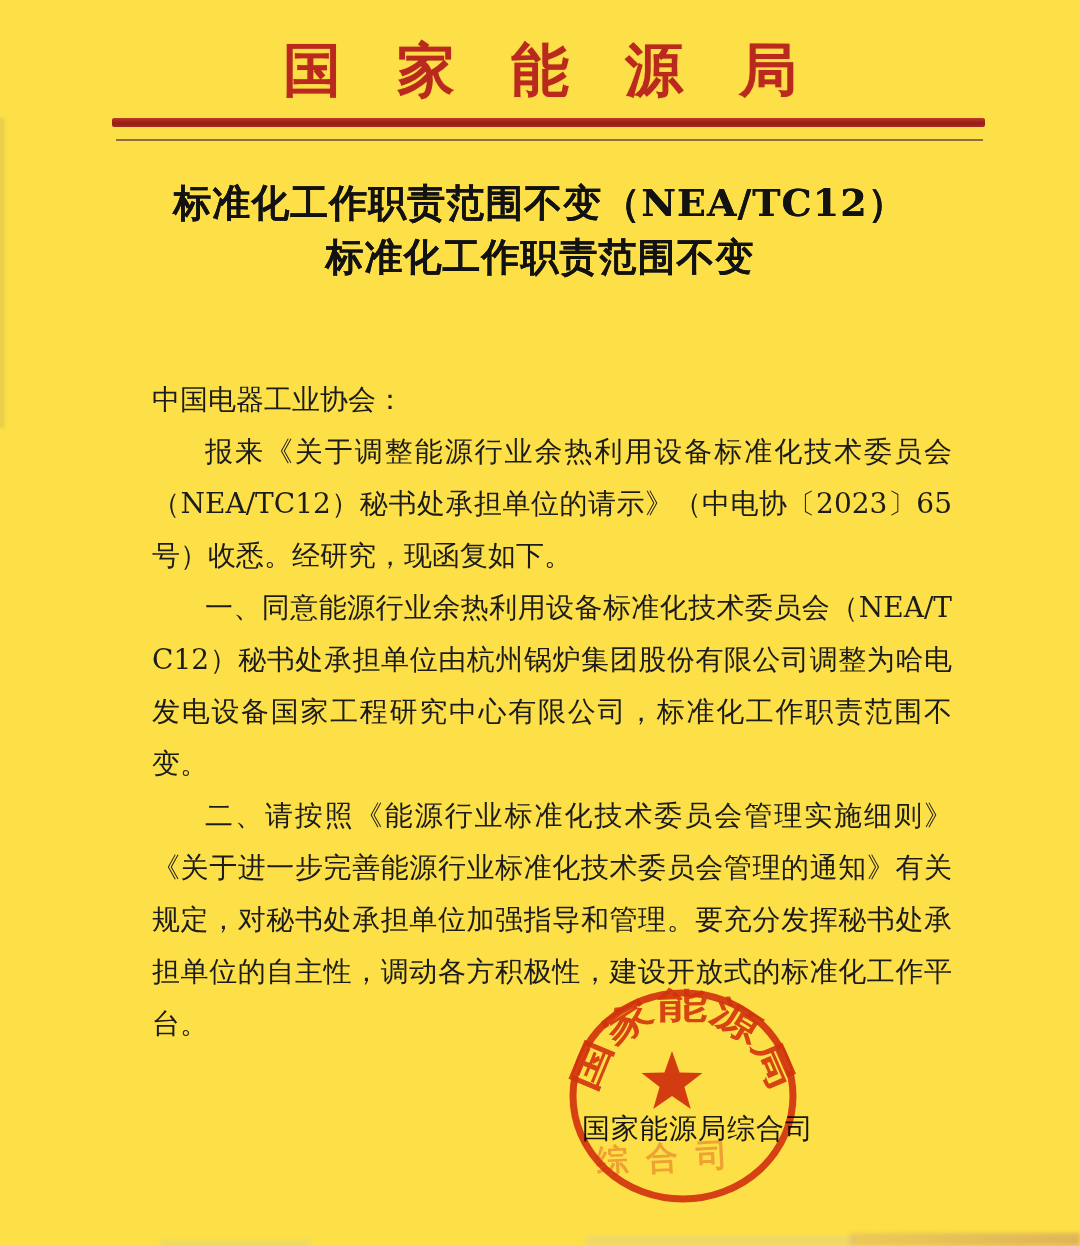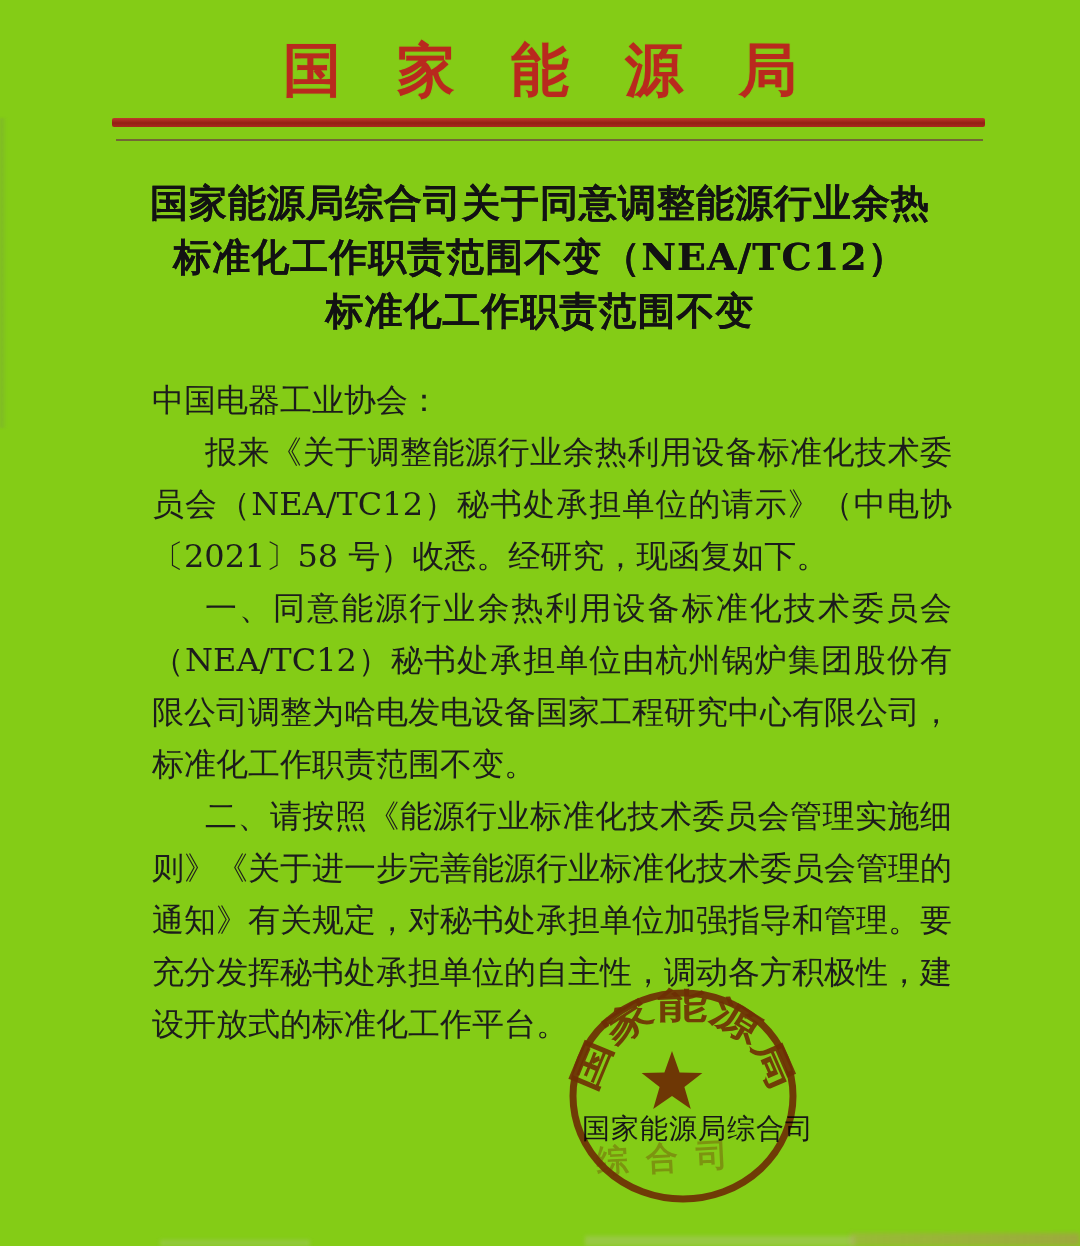--- a/index.html
+++ b/index.html
@@ -7,21 +7,21 @@
     --rule-red:#a3261a;
     --rule-thin:#6d4640;
     --seal-red:#d02a1c;
     --text-black:#1d1d1d;
   }
   html,body{margin:0;padding:0;background:#e9e9e9;}
   .page{
     position:relative;
     width:1080px;height:1246px;
     margin:0 auto;
-    background:#84cc16;
+    background:#fde047;
     overflow:hidden;
     font-family:"DejaVu Serif","Liberation Serif",serif;
     color:var(--text-black);
   }
   
   .edge-streak{
     position:absolute;left:0;top:118px;width:7px;height:310px;
     background:linear-gradient(to right, rgba(110,110,110,0.22), rgba(110,110,110,0));
     filter:blur(1px);
   }
@@ -59,21 +59,21 @@
     text-align:center;
     font-size:38px;font-weight:bold;line-height:54px;
     color:#121212;
     letter-spacing:1px;
     text-shadow:0 0 .6px #222;
   }
   .doc-title .tline{display:block;}
 
   .doc-body{
     position:absolute;left:152px;top:374px;width:800px;
-    font-size:32px;line-height:52px;
+    font-size:28px;line-height:52px;
     text-align:justify;text-align-last:left;
     word-break:break-all;
     color:#1c1c1c;
   }
   .doc-body p{margin:0;}
   .doc-body p.indent{text-indent:53px;}
 
   .signer{
     position:absolute;left:582px;top:1110px;
     font-size:28px;letter-spacing:1px;color:#161616;
@@ -102,28 +102,27 @@
   <div class="edge-streak"></div>
 
   <div class="agency-header">
     <span>国家能源局</span>
   </div>
 
   <div class="rule-thick"></div>
   <div class="rule-thin"></div>
 
   <div class="doc-title">
-    <span class="tline">国家能源局综合司关于同意调整能源行业余热</span>
     <span class="tline">标准化工作职责范围不变（NEA/TC12）</span>
     <span class="tline">标准化工作职责范围不变</span>
   </div>
 
   <div class="doc-body">
     <p>中国电器工业协会：</p>
-    <p class="indent">报来《关于调整能源行业余热利用设备标准化技术委员会（NEA/TC12）秘书处承担单位的请示》（中电协〔2021〕58 号）收悉。经研究，现函复如下。</p>
+    <p class="indent">报来《关于调整能源行业余热利用设备标准化技术委员会（NEA/TC12）秘书处承担单位的请示》（中电协〔2023〕65 号）收悉。经研究，现函复如下。</p>
     <p class="indent">一、同意能源行业余热利用设备标准化技术委员会（NEA/TC12）秘书处承担单位由杭州锅炉集团股份有限公司调整为哈电发电设备国家工程研究中心有限公司，标准化工作职责范围不变。</p>
     <p class="indent">二、请按照《能源行业标准化技术委员会管理实施细则》《关于进一步完善能源行业标准化技术委员会管理的通知》有关规定，对秘书处承担单位加强指导和管理。要充分发挥秘书处承担单位的自主性，调动各方积极性，建设开放式的标准化工作平台。</p>
   </div>
 
   <div class="signer">国家能源局综合司</div>
 
   <svg class="seal" viewBox="0 0 244 228" xmlns="http://www.w3.org/2000/svg">
 
     <ellipse cx="125" cy="114" rx="110" ry="103" fill="none" stroke="#d02a1c" stroke-width="7" opacity="0.92"></ellipse>
 

